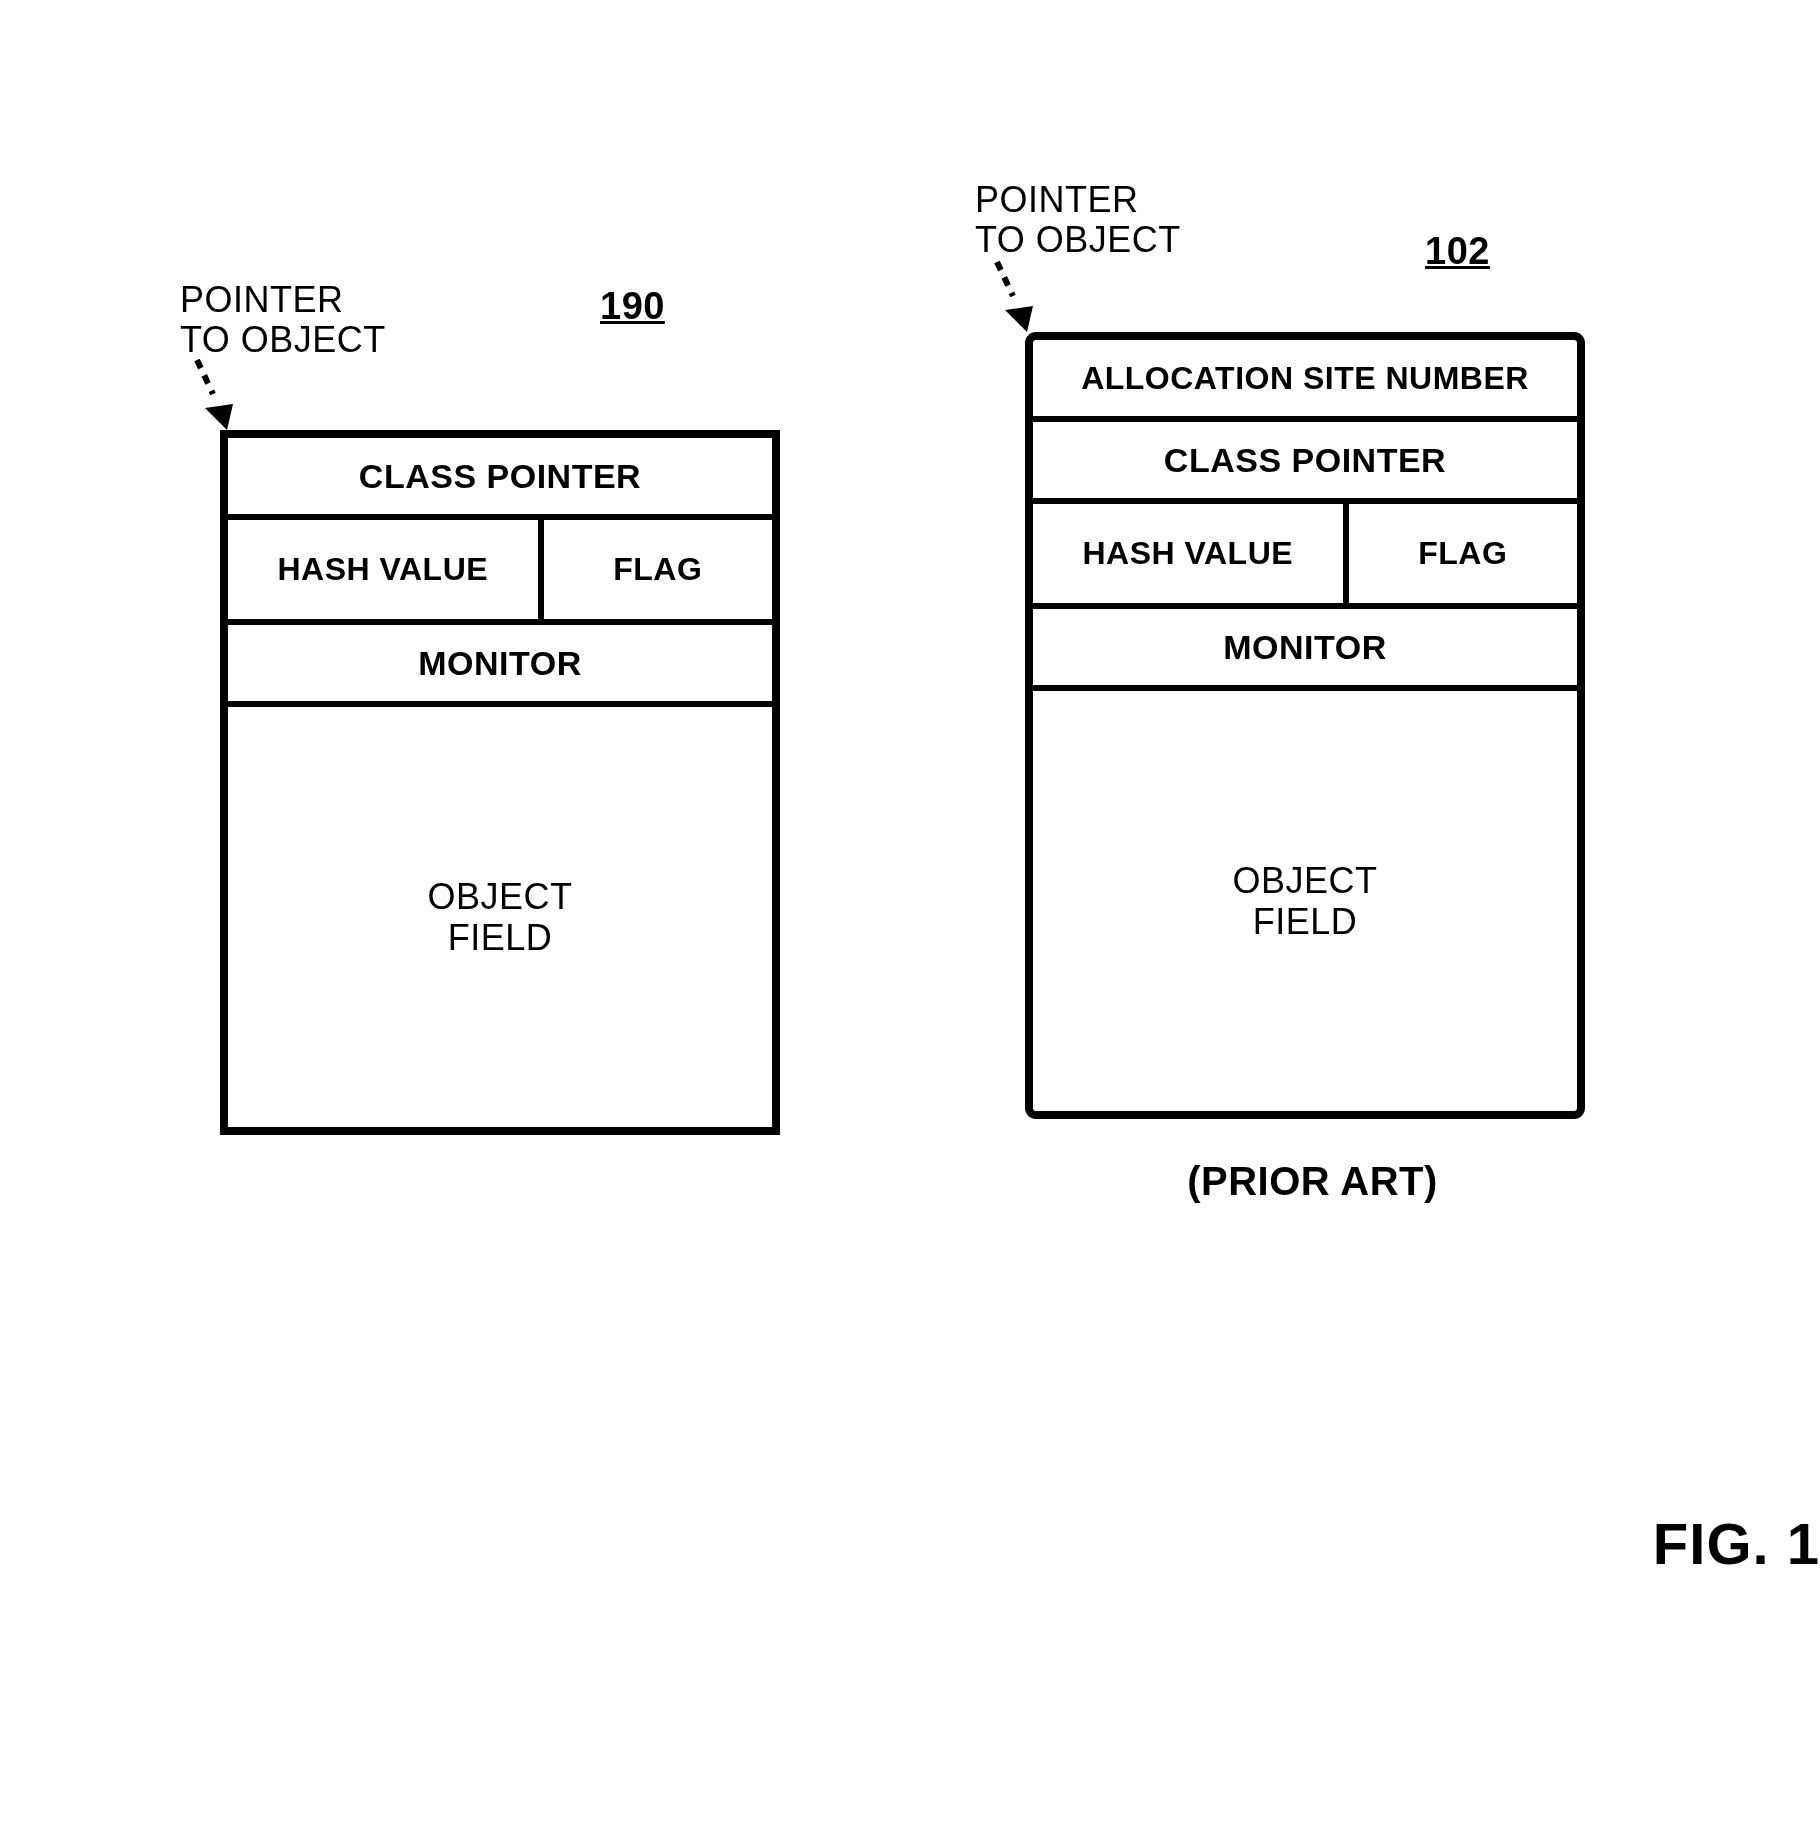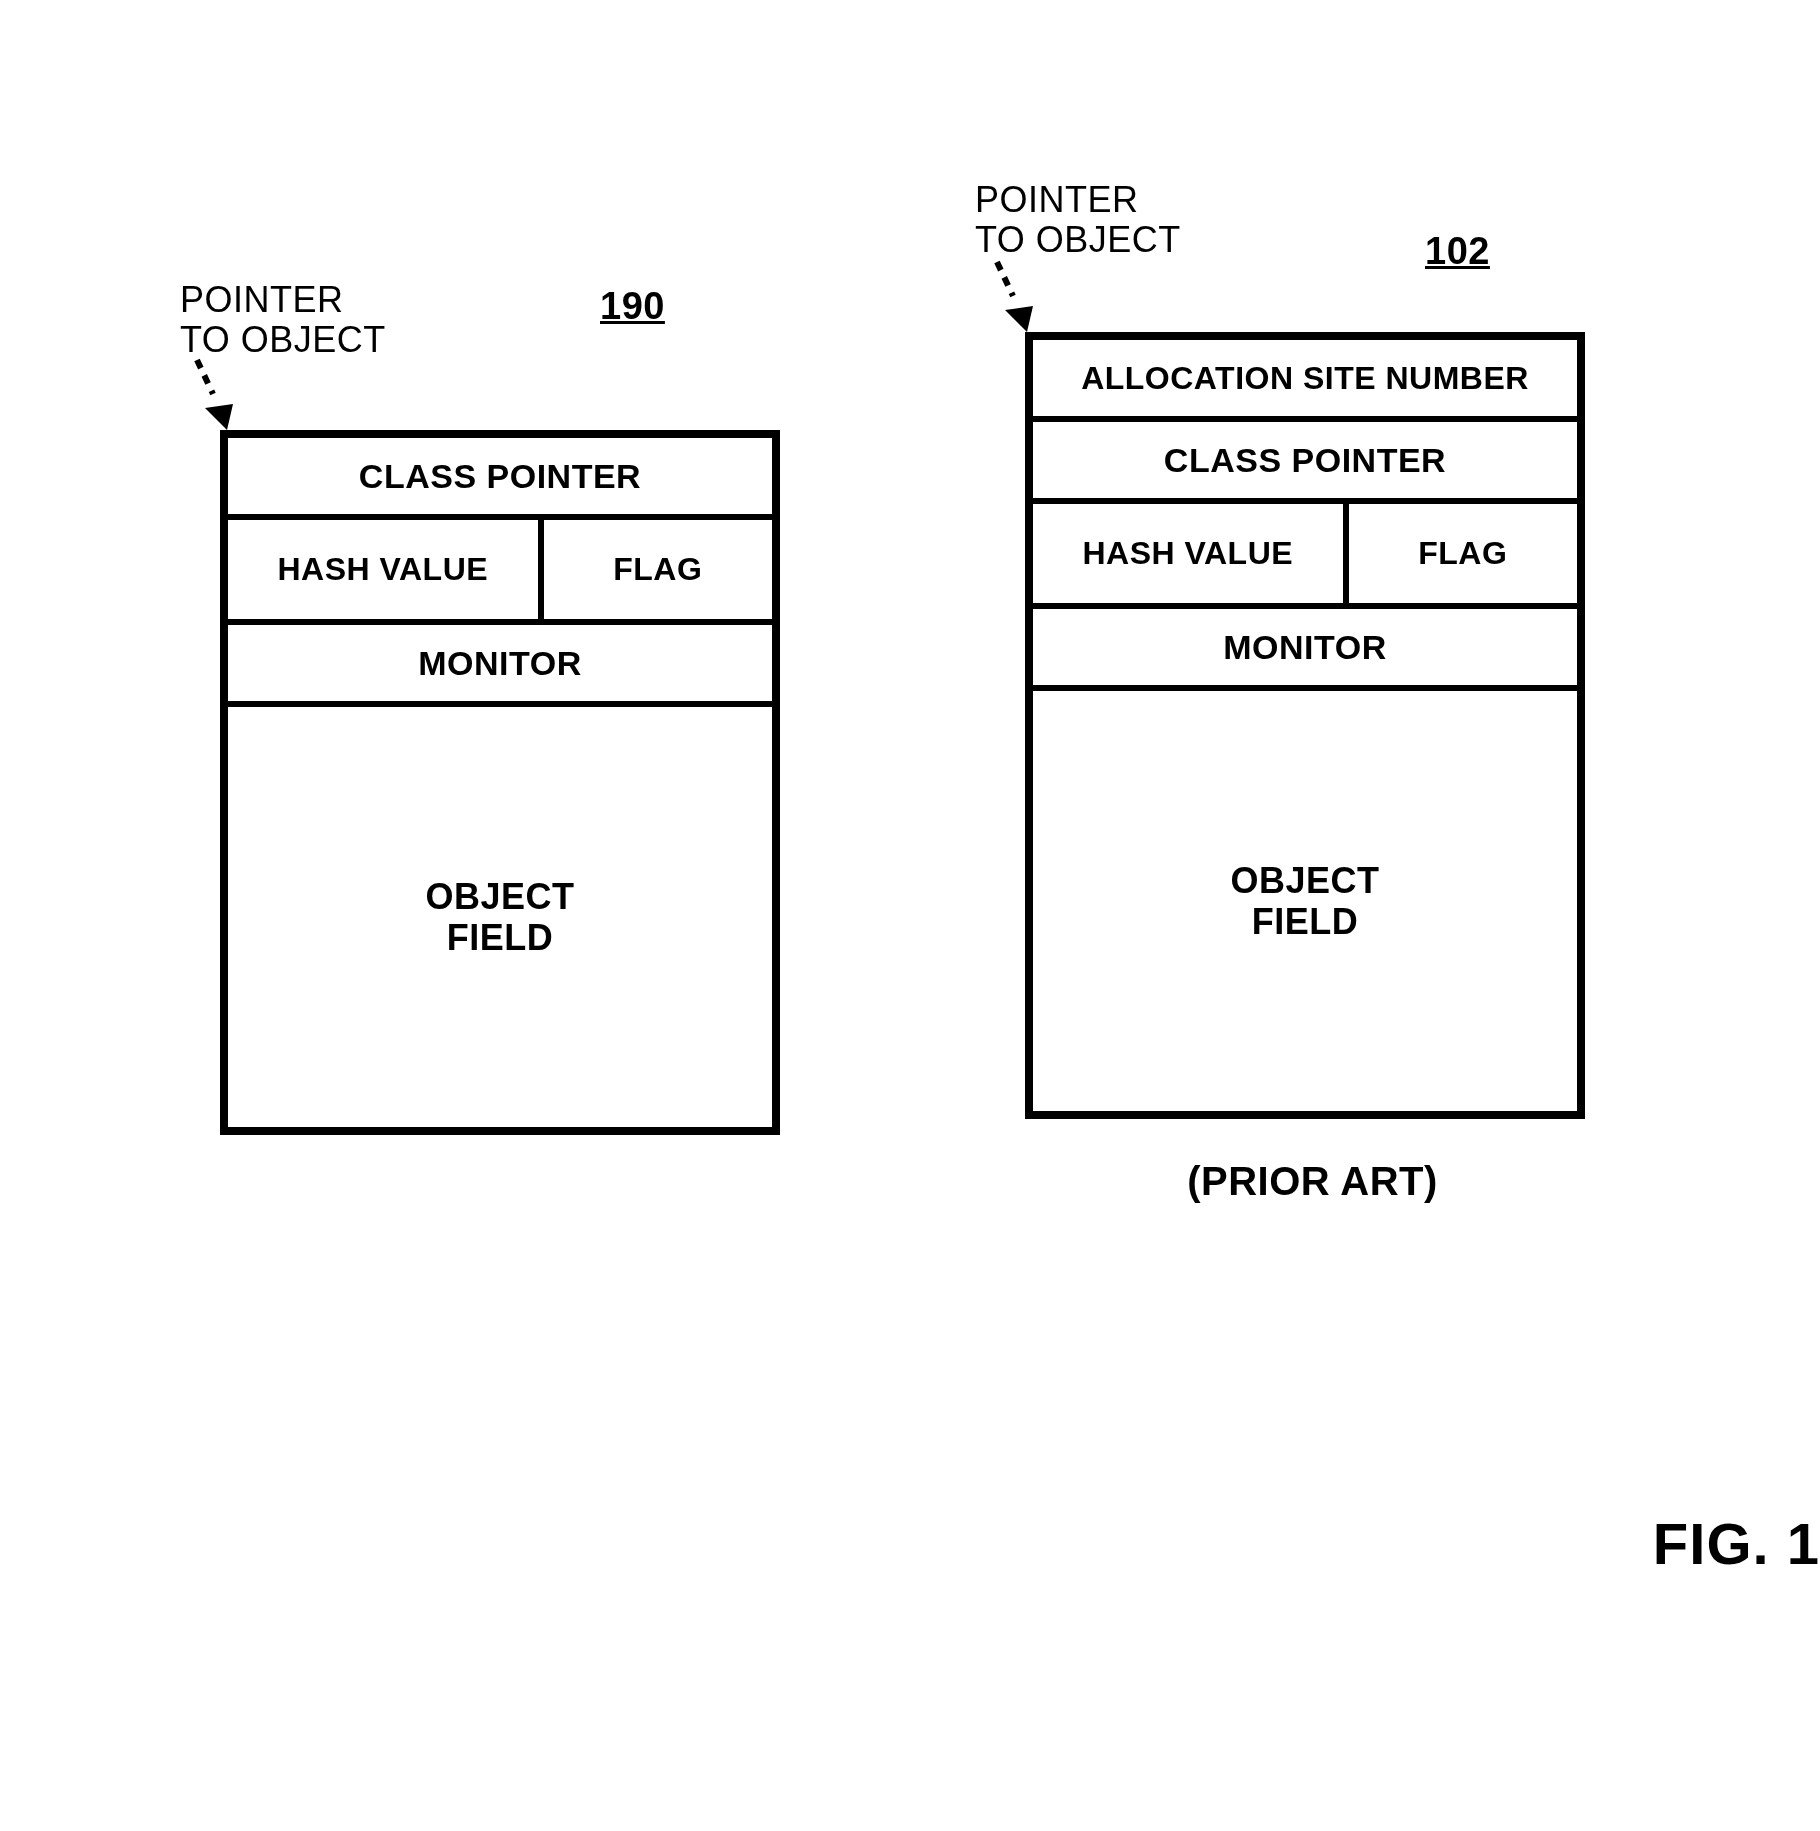--- a/index.html
+++ b/index.html
@@ -81,21 +81,21 @@
     letter-spacing: 0.5px;
   }
   .split .left { width: 58%; border-right: 6px solid #000; }
   .split .right { width: 42%; }
   .field {
     height: 420px;
     display: flex;
     align-items: center;
     justify-content: center;
     text-align: center;
-    font-weight: bold;
+    font-weight: normal;
     font-size: 36px;
     line-height: 1.15;
     letter-spacing: 0.5px;
   }
   .below-label {
     text-align: center;
     font-weight: bold;
     font-size: 40px;
     margin-top: 40px;
     letter-spacing: 0.5px;
@@ -153,21 +153,21 @@
       </div>
       <div class="ref-label" style="top:-50px; left:400px;">102</div>
 
       <div class="arrow" style="top:-18px; left:-40px;">
         <svg viewBox="0 0 60 90">
           <line x1="12" y1="0" x2="28" y2="34" stroke="#000" stroke-width="6" stroke-dasharray="9 8"></line>
           <polygon points="42,70 20,48 48,44" fill="#000"></polygon>
         </svg>
       </div>
 
-      <div class="box" style="margin-top:52px;">
+      <div class="box" style="margin-top:52px;border-radius:11px;">
         <div class="row small">ALLOCATION SITE NUMBER</div>
         <div class="row">CLASS POINTER</div>
         <div class="split">
           <div class="left">HASH VALUE</div>
           <div class="right">FLAG</div>
         </div>
         <div class="row">MONITOR</div>
         <div class="field">
           <div>
             <span>OBJECT</span><br>

